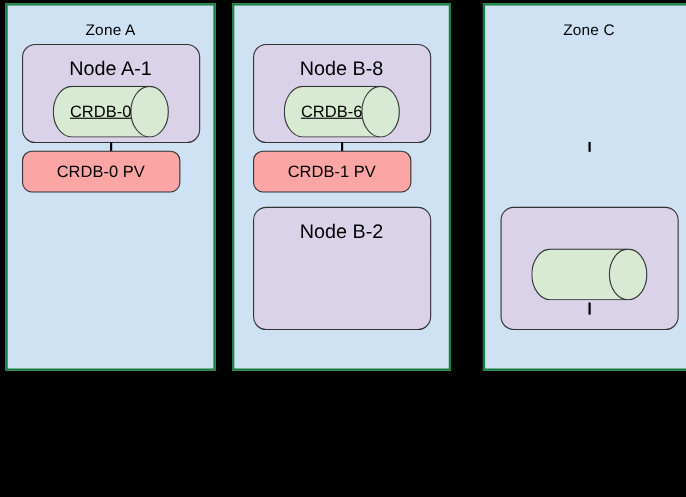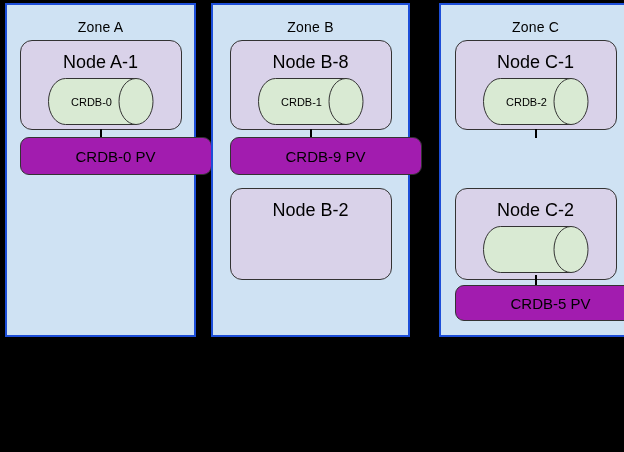--- a/index.html
+++ b/index.html
@@ -9,21 +9,21 @@
     background: #000000;
     font-family: "Liberation Sans", sans-serif;
     color: #000000;
     overflow: hidden;
   }
   .zone {
     position: absolute;
     top: 3px;
     height: 334px;
     background: #cfe2f3;
-    border: 2px solid #1d4ed8;
+    border: 2px solid #15803d;
   }
   .zone-a { left: 5px;   width: 191px; }
   .zone-b { left: 211px; width: 199px; }
   .zone-c { left: 439px; width: 193px; }
 
   .zone-title {
     text-align: center;
     padding-top: 14px;
     font-size: 14px;
     letter-spacing: 0.2px;
@@ -32,21 +32,21 @@
     position: absolute;
     left: 50%;
     width: 162px;
     margin-left: -81px;
     height: 90px;
     background: #d9d2e9;
     border: 1px solid #333333;
     border-radius: 12px;
   }
   .node1 { top: 35px; }
-  .node2 { top: 183px; height: 92px; }
+  .node2 { top: 183px; height: 112px; }
   .node-title {
     text-align: center;
     padding-top: 11px;
     font-size: 18px;
   }
   .cyl {
     position: absolute;
     left: 50%;
     margin-left: -53px;
     top: 37px;
@@ -54,39 +54,40 @@
     height: 47px;
   }
   .cyl svg { display: block; }
   .cyl-label {
     position: absolute;
     top: 0; left: 0;
     width: 88px; height: 47px;
     display: flex;
     align-items: center;
     justify-content: center;
-    font-size: 11px;
+    font-size: 15px;
     white-space: nowrap;
+    text-decoration: underline;
   }
   .connector {
     position: absolute;
     left: 50%;
     width: 2px;
     margin-left: -1px;
     background: #000000;
   }
   .c1 { top: 124px; height: 9px; }
   .c2 { top: 270px; height: 11px; }
   .pv {
     position: absolute;
     left: 50%;
-    width: 192px;
+    width: 144px;
     margin-left: -81px;
     height: 38px;
-    background: #a21caf;
+    background: #fca5a5;
     border: 1px solid #333333;
     border-radius: 9px;
     display: flex;
     align-items: center;
     justify-content: center;
     font-size: 15px;
   }
   .pv1 { top: 132px; }
   .pv2 { top: 280px; height: 36px; }
 </style>
@@ -106,65 +107,51 @@
       </svg>
       <div class="cyl-label">CRDB-0</div>
     </div>
   </div>
 
   <div class="connector c1"></div>
   <div class="pv pv1">CRDB-0 PV</div>
 </div>
 
 <div class="zone zone-b">
-  <div class="zone-title">Zone B</div>
 
   <div class="node node1">
     <div class="node-title">Node B-8</div>
     <div class="cyl">
       <svg width="106" height="47" viewBox="0 0 106 47">
         <path d="M17.5,0.5 H88 V46.5 H17.5 A17,23 0 0 1 17.5,0.5 Z" fill="#d9ead3" stroke="none"></path>
         <path d="M88,0.5 H17.5 A17,23 0 0 0 17.5,46.5 H88" fill="none" stroke="#333333" stroke-width="1"></path>
         <ellipse cx="88" cy="23.5" rx="17" ry="23" fill="#d9ead3" stroke="#333333" stroke-width="1"></ellipse>
       </svg>
-      <div class="cyl-label">CRDB-1</div>
+      <div class="cyl-label">CRDB-6</div>
     </div>
   </div>
 
   <div class="connector c1"></div>
-  <div class="pv pv1">CRDB-9 PV</div>
+  <div class="pv pv1">CRDB-1 PV</div>
 
   <div class="node node2">
     <div class="node-title">Node B-2</div>
   </div>
 </div>
 
 <div class="zone zone-c">
   <div class="zone-title">Zone C</div>
 
-  <div class="node node1">
-    <div class="node-title">Node C-1</div>
-    <div class="cyl">
-      <svg width="106" height="47" viewBox="0 0 106 47">
-        <path d="M17.5,0.5 H88 V46.5 H17.5 A17,23 0 0 1 17.5,0.5 Z" fill="#d9ead3" stroke="none"></path>
-        <path d="M88,0.5 H17.5 A17,23 0 0 0 17.5,46.5 H88" fill="none" stroke="#333333" stroke-width="1"></path>
-        <ellipse cx="88" cy="23.5" rx="17" ry="23" fill="#d9ead3" stroke="#333333" stroke-width="1"></ellipse>
-      </svg>
-      <div class="cyl-label">CRDB-2</div>
-    </div>
-  </div>
 
   <div class="connector c1"></div>
 
   <div class="node node2">
-    <div class="node-title">Node C-2</div>
     <div class="cyl">
       <svg width="106" height="47" viewBox="0 0 106 47">
         <path d="M17.5,0.5 H88 V46.5 H17.5 A17,23 0 0 1 17.5,0.5 Z" fill="#d9ead3" stroke="none"></path>
         <path d="M88,0.5 H17.5 A17,23 0 0 0 17.5,46.5 H88" fill="none" stroke="#333333" stroke-width="1"></path>
         <ellipse cx="88" cy="23.5" rx="17" ry="23" fill="#d9ead3" stroke="#333333" stroke-width="1"></ellipse>
       </svg>
     </div>
   </div>
 
   <div class="connector c2"></div>
-  <div class="pv pv2">CRDB-5 PV</div>
 </div>
 
 </body></html>

